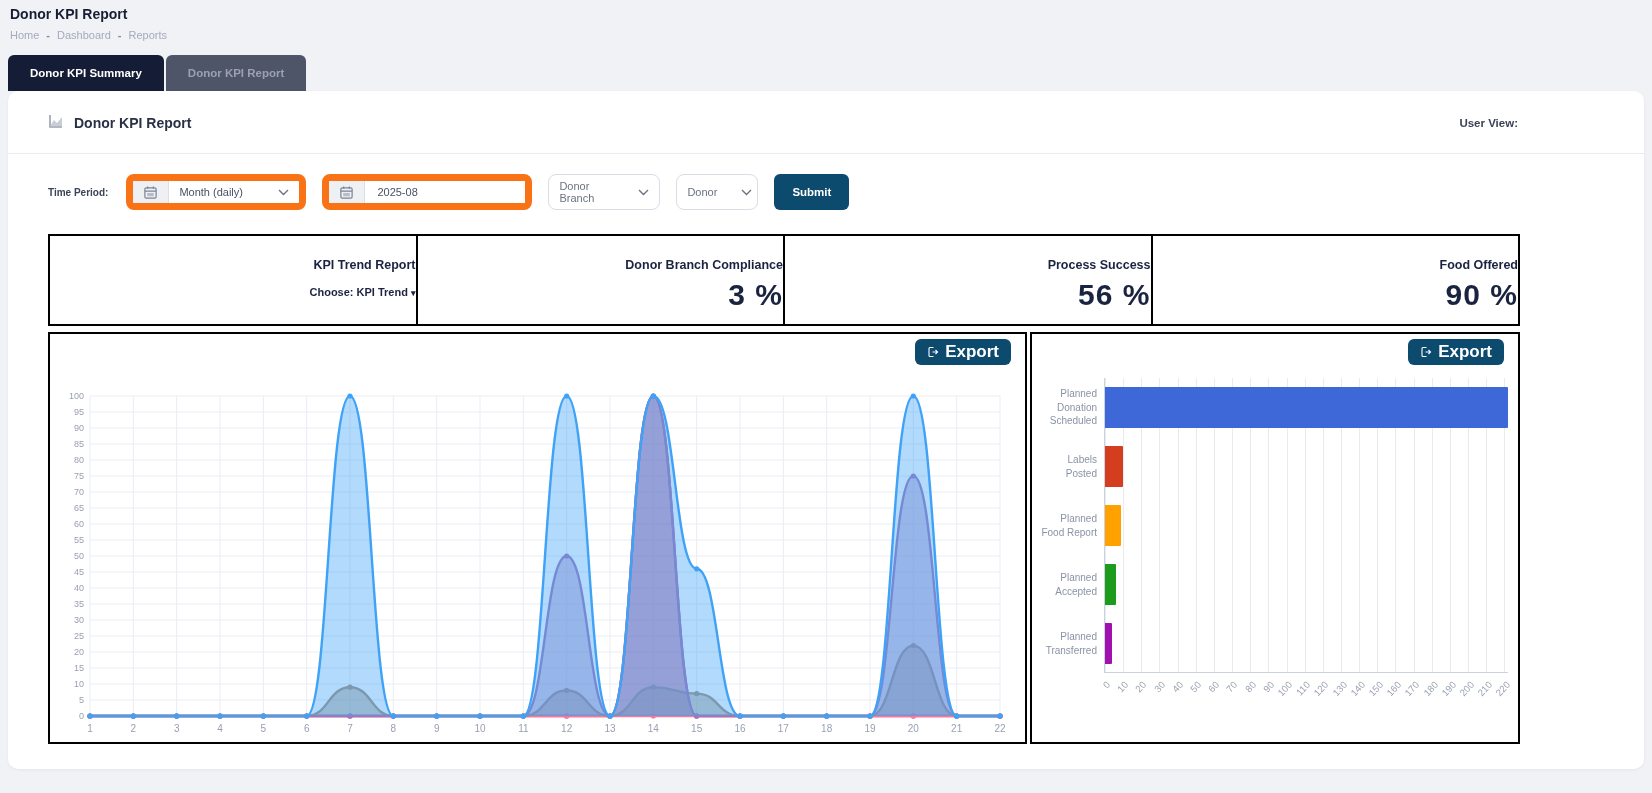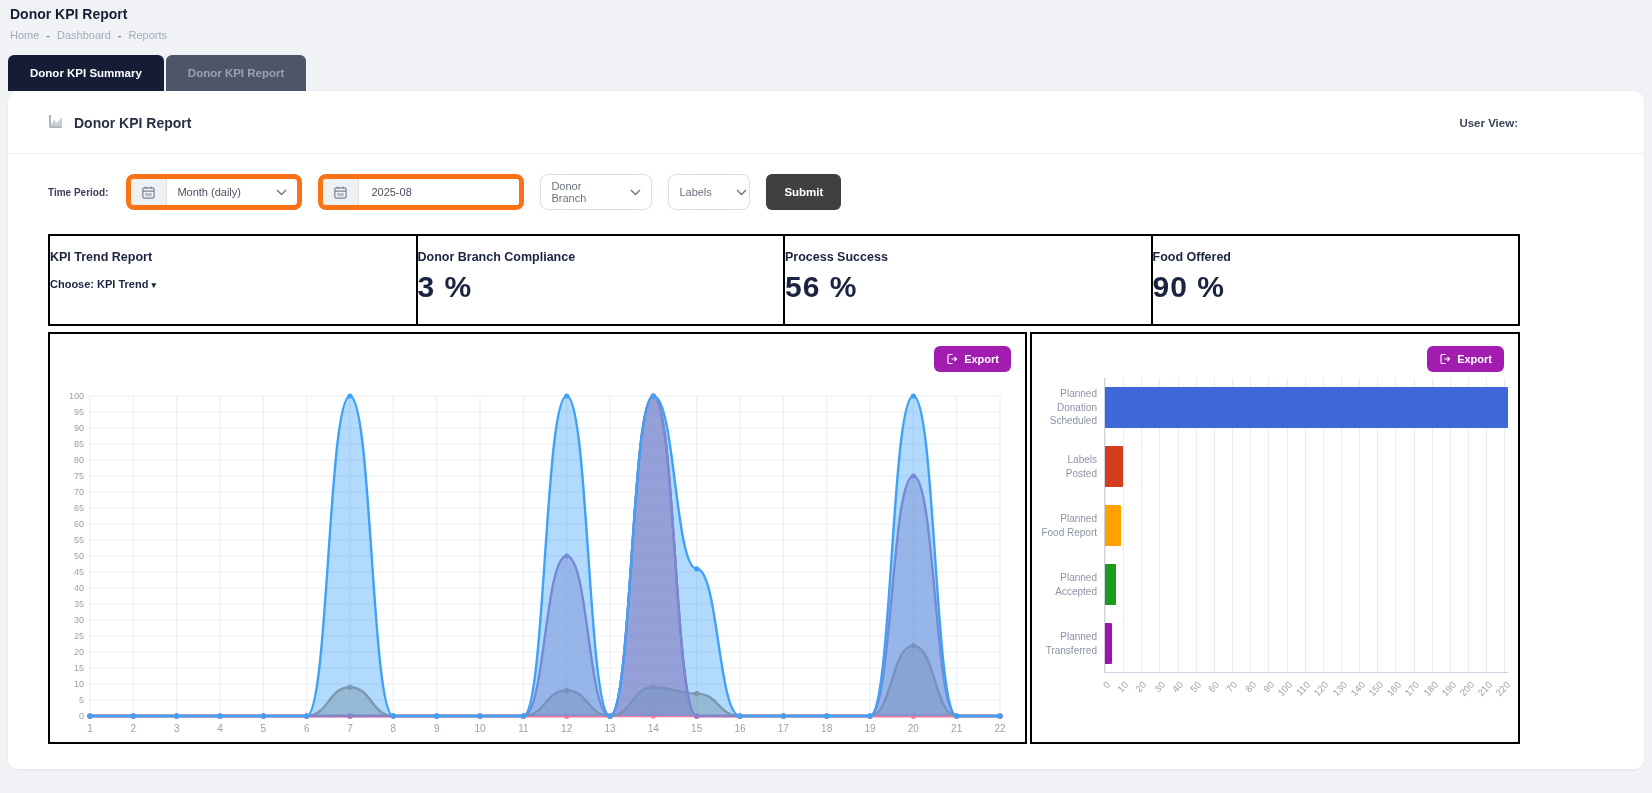--- a/index.html
+++ b/index.html
@@ -42,59 +42,59 @@
   .select-box {
     display:flex; align-items:center; justify-content:space-between;
     border:1px solid #d9dde5; border-radius:8px; background:#fff;
     font-size:11.5px; color:#4a5162; cursor:pointer;
   }
   .uv-select { width:152px; height:36px; padding:0 12px; }
   
   .filter-row { display:flex; align-items:center; gap:16px; padding:20px 40px 0 40px; }
   .filter-label { font-size:10px; font-weight:bold; color:#3c4358; margin-right:2px; }
   .input-group {
-    display:flex; align-items:stretch; border:5px solid #f97316; border-radius:8px;
+    display:flex; align-items:stretch; border:7px solid #f97316; border-radius:8px;
     overflow:hidden; background:#fff; height:36px;
   }
   .icon-seg {
     width:36px; background:#eef0f4; border-right:1px solid #dcdfe6;
     display:flex; align-items:center; justify-content:center;
   }
   .seg-select { display:flex; align-items:center; justify-content:space-between;
     width:130px; padding:0 10px; font-size:11px; color:#4a5162; cursor:pointer; }
   .seg-input { width:160px; border:none; outline:none; padding:0 12px; font-size:11px;
     color:#4a5162; font-family:"Liberation Sans",sans-serif; }
   .plain-select { height:36px; padding:0 10px; font-size:11px; color:#6b7280; gap:24px; }
   .branch-select { width:112px; }
   .labels-select { width:82px; }
   .submit-btn {
-    height:36px; padding:0 18px; background:#404040; border:none; border-radius:6px;
+    height:36px; padding:0 18px; background:#0c4a6e; border:none; border-radius:6px;
     color:#fff; font-size:11.5px; font-weight:bold; cursor:pointer;
     font-family:"Liberation Sans",sans-serif;
   }
   
   .kpi-row { display:flex; margin:24px 124px 0 40px; }
   .kpi-box {
     flex:1; border:2px solid #000; background:#fff; height:92px;
-    text-align:left; padding-top:14px;
+    text-align:right; padding-top:22px;
   }
   .kpi-box + .kpi-box { margin-left:-2px; }
   .kpi-title { font-size:12.5px; font-weight:bold; color:#1a2340; }
   .kpi-value { font-size:30px; font-weight:bold; color:#1a2340; margin-top:6px; letter-spacing:1px;}
   .kpi-sub { font-size:11px; font-weight:bold; color:#1a2340; margin-top:14px; cursor:pointer; }
   .kpi-caret { font-size:9px; }
   
   .charts-row { display:flex; gap:3px; margin:6px 124px 0 40px; }
   .chart-box { border:2px solid #000; background:#fff; position:relative; height:412px; }
   .left-chart { flex:0 0 979px; }
   .right-chart { flex:1; }
   .export-btn {
-    position:absolute; top:12px; right:14px; z-index:5;
-    background:#a21caf; color:#fff; border:none; border-radius:6px;
-    height:26px; padding:0 12px; font-size:11px; font-weight:bold;
+    position:absolute; top:5px; right:14px; z-index:5;
+    background:#0c4a6e; color:#fff; border:none; border-radius:6px;
+    height:26px; padding:0 12px; font-size:17px; font-weight:bold;
     display:flex; align-items:center; gap:6px; cursor:pointer;
     font-family:"Liberation Sans",sans-serif;
   }
   .left-chart svg.plot { position:absolute; inset:0; width:100%; height:100%; }
   
   .hchart { position:absolute; top:44px; left:8px; right:10px; bottom:4px; display:flex; }
   .hlabels { width:64px; display:flex; flex-direction:column; }
   .hlabel {
     height:59px; display:flex; align-items:center; justify-content:flex-end;
     text-align:right; font-size:10px; color:#8a93a5; line-height:1.35; padding-right:7px;
@@ -185,21 +185,21 @@
     <div class="select-box plain-select branch-select">
       <span>Donor Branch</span>
       <span>
         <svg width="11" height="7" viewBox="0 0 11 7">
             <path d="M1 1 L5.5 5.5 L10 1" stroke="#6b7280" stroke-width="1.4" fill="none"></path>
           </svg>
       </span>
     </div>
 
     <div class="select-box plain-select labels-select">
-      <span>Labels</span>
+      <span>Donor</span>
       <span>
         <svg width="11" height="7" viewBox="0 0 11 7">
             <path d="M1 1 L5.5 5.5 L10 1" stroke="#6b7280" stroke-width="1.4" fill="none"></path>
           </svg>
       </span>
     </div>
 
     <button class="submit-btn">Submit</button>
   </div>
 

